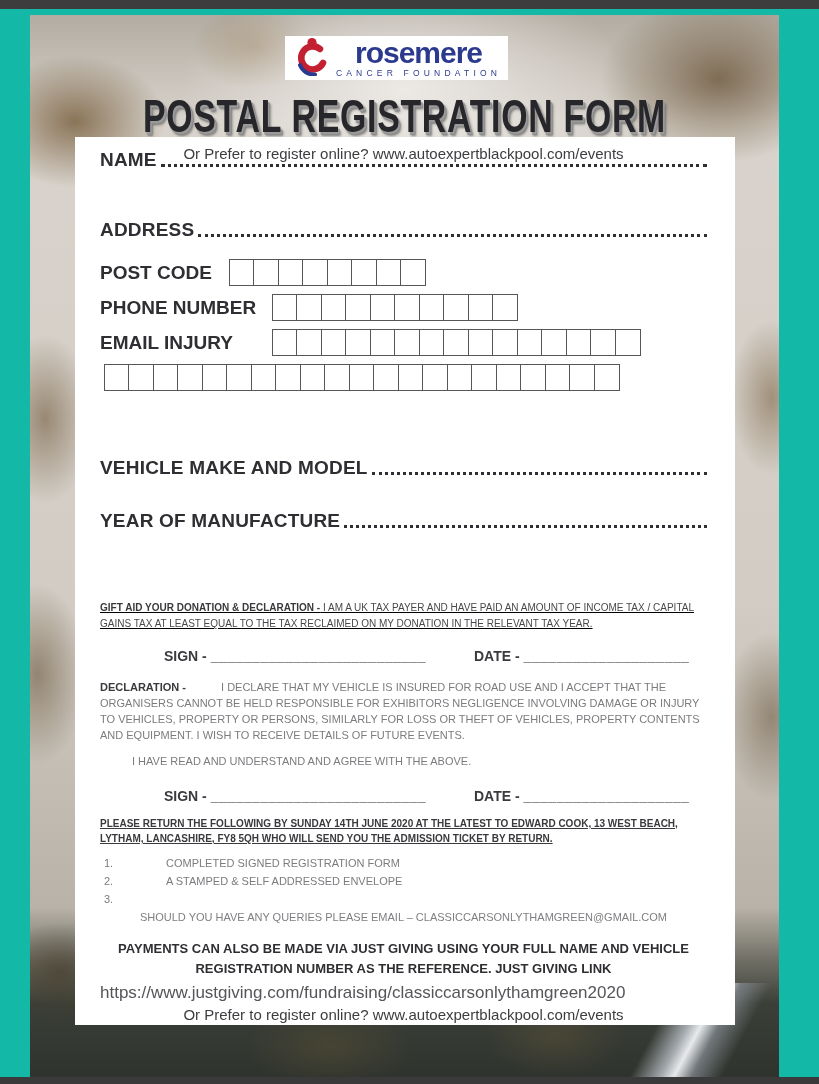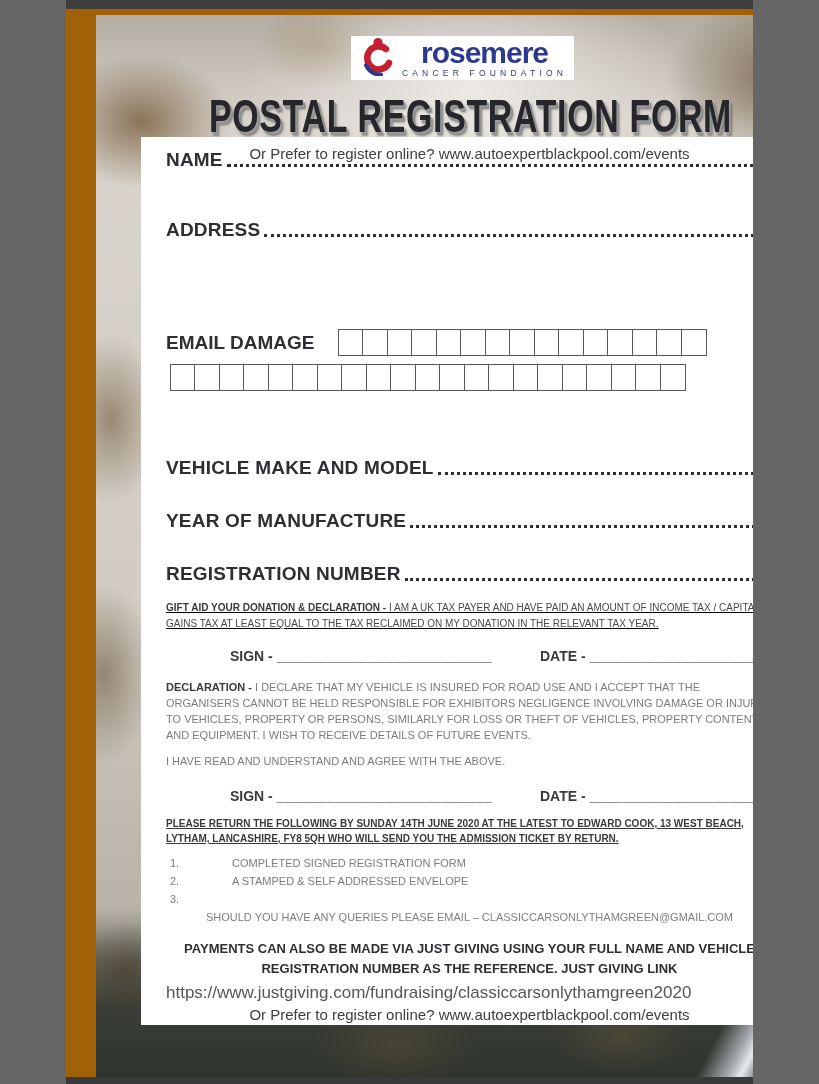--- a/index.html
+++ b/index.html
@@ -1,17 +1,17 @@
 <!DOCTYPE html>
 <html><head>
 <meta charset="utf-8">
 <style>
   * { margin:0; padding:0; box-sizing:border-box; }
   body { font-family:"Liberation Sans", sans-serif; background:#666; }
-  .stage { position:relative; width:687px; height:1084px; background:#a16207; overflow:hidden; margin:0 auto; }
+  .stage { position:relative; width:819px; height:1084px; background:#14b8a6; overflow:hidden; margin:0 auto; }
   .top-strip { position:absolute; left:0; top:0; width:819px; height:9px; background:#3d3d3d; }
   .bottom-strip { position:absolute; left:0; bottom:0; width:819px; height:7px; background:#3a3a3a; }
 
   
   .poster { position:absolute; left:30px; top:15px; width:749px; height:1063px;
     background-color:#c9c2b8;
     background-image:
       radial-gradient(ellipse 300px 160px at 50% 7%, rgba(238,235,231,.95), rgba(238,235,231,0) 75%),
       radial-gradient(ellipse 130px 95px at 6% 10%, rgba(118,92,58,.8), rgba(118,92,58,0) 70%),
       radial-gradient(ellipse 170px 120px at 92% 6%, rgba(102,80,50,.75), rgba(102,80,50,0) 70%),
@@ -55,21 +55,21 @@
   .boxrow .lbl { font-size:19px; font-weight:bold; color:#2f2f33; white-space:nowrap; }
   .lblw-pc { width:130px; }
   .lblw-ph { width:173px; }
   .lblw-em { width:173px; }
   .cells { display:flex; }
   .cell { width:26px; height:27px; border:1.5px solid #55555a; margin-left:-1.5px; background:#fff; }
 
   .para { font-size:10px; line-height:1.6;text-decoration:underline; }
   .lead { font-weight:bold; color:#3a3a3e; }
   .body-dark { color:#49494d; }
-  .body-gray { color:#7c7c80; }
+  .body-gray { color:#7c7c80;margin-left:32px; }
   .para-decl { font-size:11px; line-height:1.45; }
 
   .signrow { position:relative; height:20px; font-size:14px; font-weight:bold; color:#3a3a3e; }
   .sign-group { position:absolute; left:39px; white-space:nowrap; }
   .date-group { position:absolute; left:349px; white-space:nowrap; }
   .uline { letter-spacing:.5px; }
 
   .chkrow { display:flex; font-size:11px; color:#7c7c80; line-height:1.62; }
   .chkrow .num { width:66px; flex:0 0 66px; padding-left:4px; }
 
@@ -109,24 +109,52 @@
       <div class="abs dotrow" style="top:12px">
         <span class="lbl">NAME</span>
         <span class="dots"></span>
       </div>
 
       <div class="abs dotrow" style="top:82px">
         <span class="lbl">ADDRESS</span>
         <span class="dots"></span>
       </div>
 
-
+      <div class="abs boxrow" style="top:122px">
+        <span class="lbl lblw-pc">POST CODE</span>
+        <span class="cells">
+            <span class="cell"></span>
+            <span class="cell"></span>
+            <span class="cell"></span>
+            <span class="cell"></span>
+            <span class="cell"></span>
+            <span class="cell"></span>
+            <span class="cell"></span>
+            <span class="cell"></span>
+          </span>
+      </div>
+
+      <div class="abs boxrow" style="top:157px">
+        <span class="lbl lblw-ph">PHONE NUMBER</span>
+        <span class="cells">
+            <span class="cell"></span>
+            <span class="cell"></span>
+            <span class="cell"></span>
+            <span class="cell"></span>
+            <span class="cell"></span>
+            <span class="cell"></span>
+            <span class="cell"></span>
+            <span class="cell"></span>
+            <span class="cell"></span>
+            <span class="cell"></span>
+          </span>
+      </div>
 
       <div class="abs boxrow" style="top:192px">
-        <span class="lbl lblw-em">EMAIL DAMAGE</span>
+        <span class="lbl lblw-em">EMAIL INJURY</span>
         <span class="cells">
             <span class="cell"></span>
             <span class="cell"></span>
             <span class="cell"></span>
             <span class="cell"></span>
             <span class="cell"></span>
             <span class="cell"></span>
             <span class="cell"></span>
             <span class="cell"></span>
             <span class="cell"></span>
@@ -168,24 +196,20 @@
       <div class="abs dotrow" style="top:320px">
         <span class="lbl">VEHICLE MAKE AND MODEL</span>
         <span class="dots"></span>
       </div>
 
       <div class="abs dotrow" style="top:373px">
         <span class="lbl">YEAR OF MANUFACTURE</span>
         <span class="dots"></span>
       </div>
 
-      <div class="abs dotrow" style="top:426px">
-        <span class="lbl">REGISTRATION NUMBER</span>
-        <span class="dots"></span>
-      </div>
 
       <div class="abs para" style="top:463px">
         <span class="lead">GIFT AID YOUR DONATION &amp; DECLARATION -</span>
         <span class="body-dark"> <span>I AM A UK TAX PAYER AND HAVE PAID AN AMOUNT OF INCOME TAX / CAPITAL GAINS TAX AT LEAST EQUAL TO THE TAX RECLAIMED ON MY DONATION IN THE RELEVANT TAX YEAR.</span></span>
       </div>
 
       <div class="abs signrow" style="top:511px">
         <span class="sign-group"><span>SIGN -</span> <span class="uline">__________________________</span></span>
         <span class="date-group"><span>DATE -</span> <span class="uline">____________________</span></span>
       </div>

